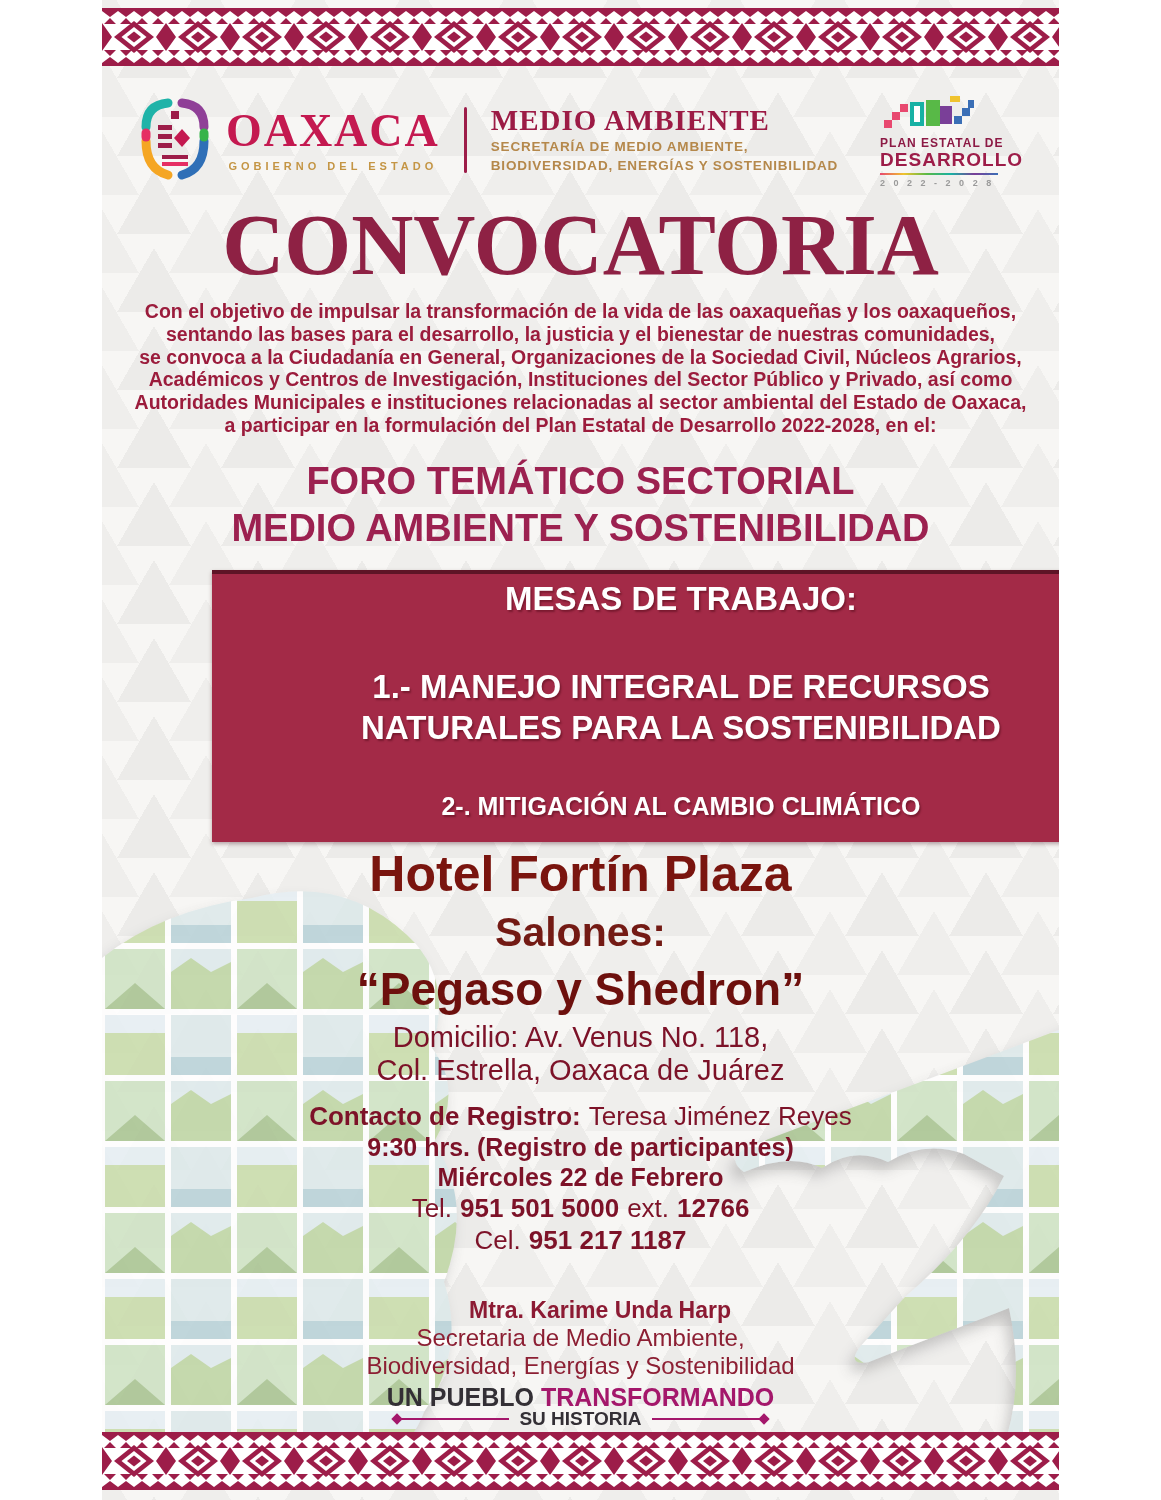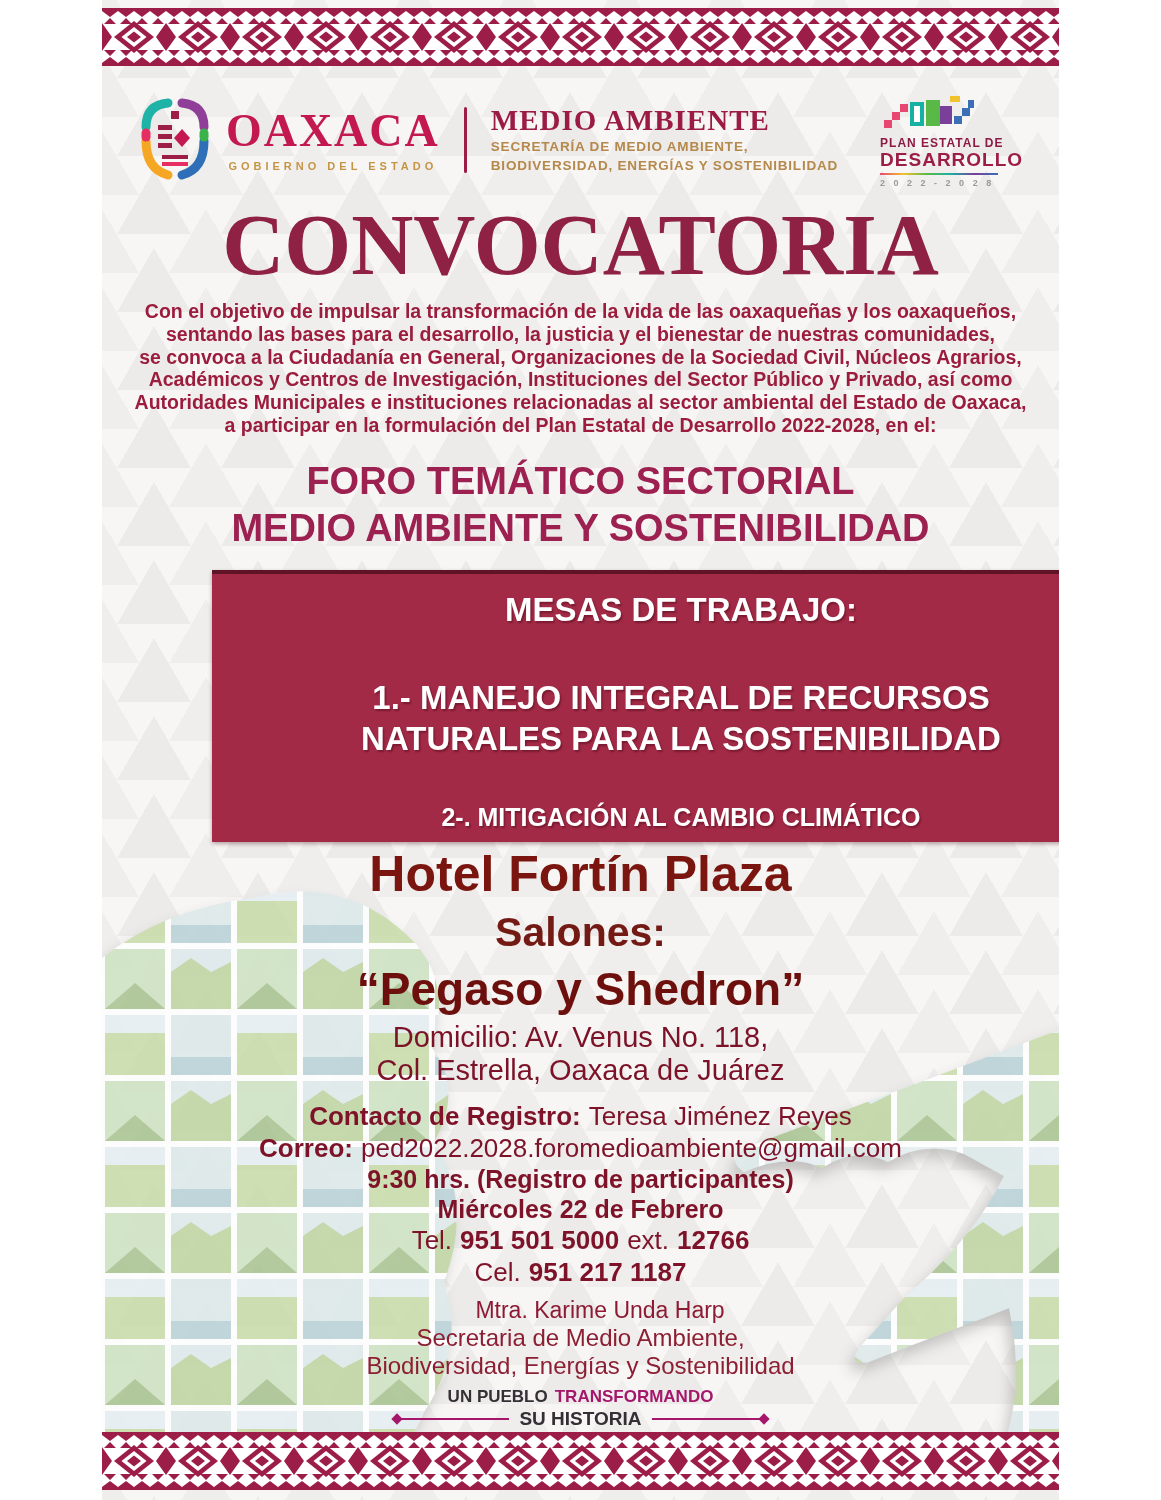--- a/index.html
+++ b/index.html
@@ -46,21 +46,21 @@
 
   
   .forum{top:458px;color:#9c2150;font-weight:800;font-size:38px;line-height:47px;letter-spacing:0;}
 
   
   .redbox{
     position:absolute;z-index:2;top:570px;left:110px;width:938px;height:268px;
     background:#a32a47;border-top:4px solid #5e1426;
     box-shadow:0 2px 4px rgba(60,10,20,.35);
     display:flex;flex-direction:column;align-items:center;
-    color:#ffffff;text-align:center;justify-content:center;
+    color:#ffffff;text-align:center;
   }
   .redbox .mesas{font-size:33px;font-weight:700;margin-top:6px;text-shadow:1.5px 1.5px 2px rgba(60,0,12,.4);}
   .redbox .item1{font-size:33px;font-weight:600;margin-top:48px;max-width:760px;line-height:41px;text-shadow:1.5px 1.5px 2px rgba(60,0,12,.4);}
   .redbox .item2{font-size:25px;font-weight:600;margin-top:44px;text-shadow:1.5px 1.5px 2px rgba(60,0,12,.4);}
 
   
   .venue{top:845px;}
   .venue .hotel{font-size:50px;font-weight:800;color:#7a150f;line-height:58px;}
   .venue .salones{font-size:41px;font-weight:700;color:#731a14;line-height:58px;}
   .venue .pegaso{font-size:46px;font-weight:800;color:#6d100d;line-height:56px;}
@@ -69,26 +69,26 @@
 
   
   .contact{top:1100px;color:#7d1228;font-size:26px;}
   .cline{display:flex;justify-content:center;gap:8px;line-height:32px;}
   .cline .lbl{font-weight:800;}
   .cline .val{font-weight:500;}
   .cline.strong{font-weight:800;font-size:25px;line-height:30px;}
 
   
   .signature{top:1296px;color:#8c1f33;}
-  .signature .name{font-size:23px;font-weight:400;line-height:28px;color:#8c1a33;margin-left:39px;}
+  .signature .name{font-size:23px;font-weight:700;line-height:28px;color:#8c1a33;margin-left:39px;}
   .signature .role{font-size:24px;font-weight:500;line-height:28px;}
 
   
   .slogan{top:1386px;}
-  .slog-row1{display:flex;justify-content:center;gap:7px;font-size:17px;font-weight:800;line-height:22px;}
+  .slog-row1{display:flex;justify-content:center;gap:7px;font-size:25px;font-weight:800;line-height:22px;}
   .slog-p1,.slog-p3{color:#332f35;}
   .slog-p2{color:#a4176b;}
   .slog-row2{display:flex;justify-content:center;align-items:center;gap:10px;font-size:19px;font-weight:700;line-height:22px;}
   .slog-rule{position:relative;width:112px;height:2px;background:#a4176b;}
   .slog-rule::after{content:"";position:absolute;top:-3px;width:8px;height:8px;background:#a4176b;transform:rotate(45deg);}
   .slog-rule.left::after{left:-4px;}
   .slog-rule.right::after{right:-4px;}
 
   
   .mosaic{position:absolute;top:880px;left:0;z-index:0;}
@@ -230,24 +230,20 @@
     <div class="pegaso">“Pegaso y Shedron”</div>
     <div class="addr first">Domicilio: Av. Venus No. 118,</div>
     <div class="addr">Col. Estrella, Oaxaca de Juárez</div>
   </div>
 
   <div class="layer-text contact">
     <div class="cline">
       <span class="lbl">Contacto de Registro:</span>
       <span class="val">Teresa Jiménez Reyes</span>
     </div>
-    <div class="cline">
-      <span class="lbl">Correo:</span>
-      <span class="val">ped2022.2028.foromedioambiente@gmail.com</span>
-    </div>
     <div class="cline strong">9:30 hrs. (Registro de participantes)</div>
     <div class="cline strong">Miércoles 22 de Febrero</div>
     <div class="cline">
       <span class="val">Tel.</span>
       <span class="lbl">951 501 5000</span>
       <span class="val">ext.</span>
       <span class="lbl">12766</span>
     </div>
     <div class="cline">
       <span class="val">Cel.</span>

